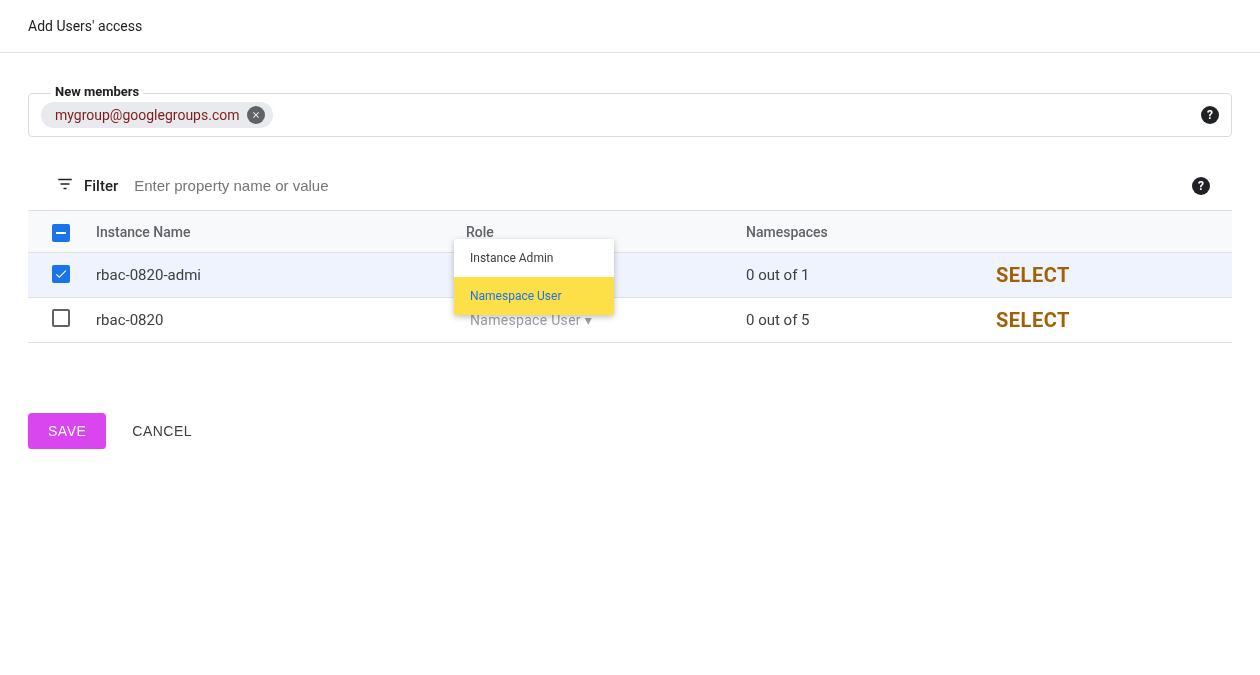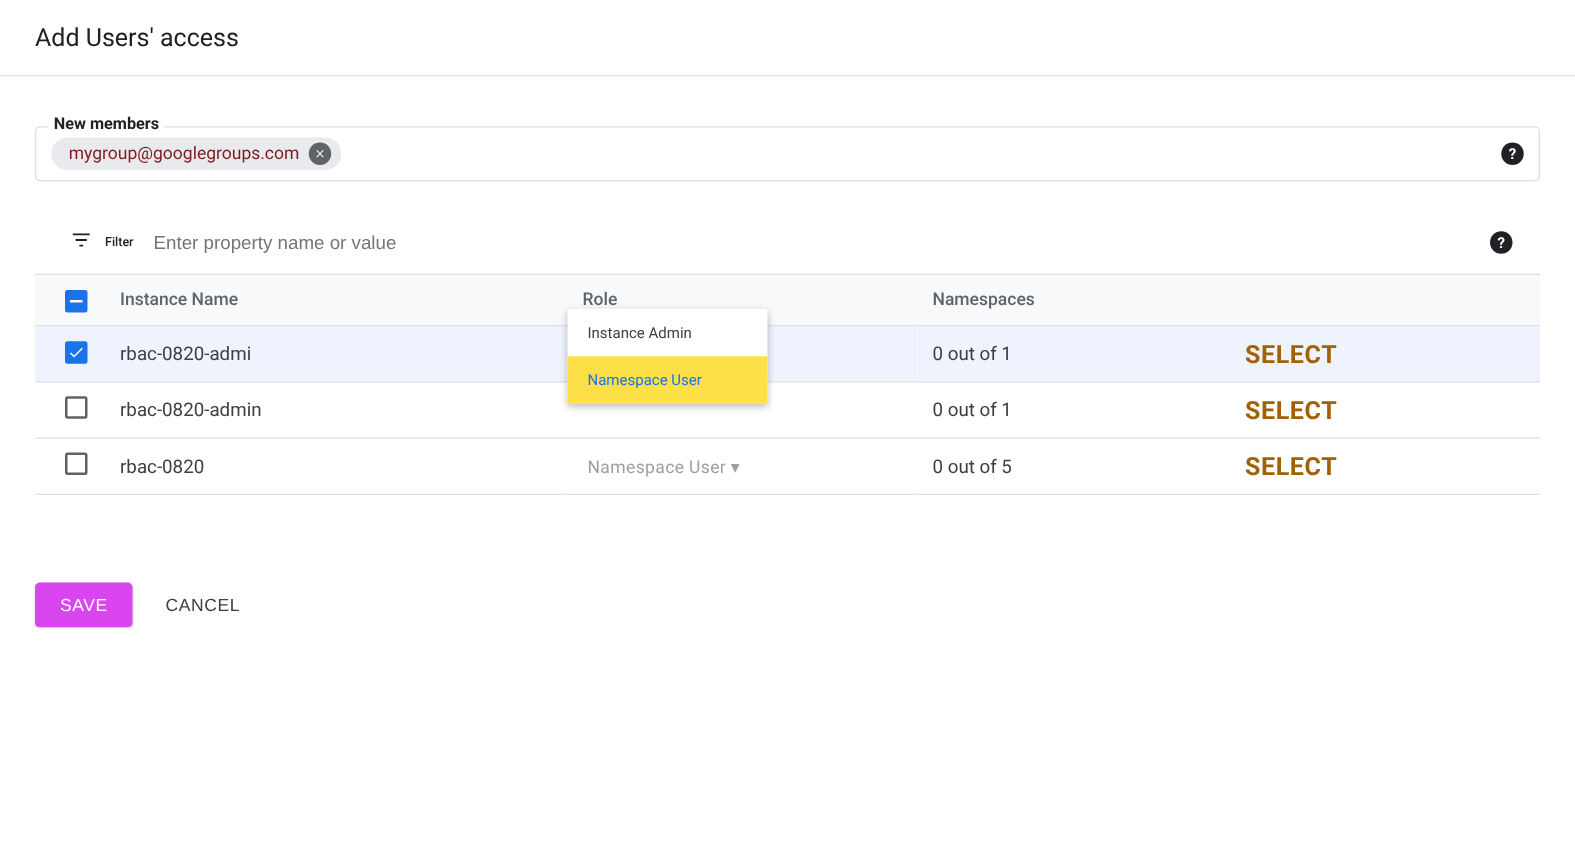--- a/index.html
+++ b/index.html
@@ -7,41 +7,41 @@
       margin: 0;
       padding: 0;
     }
     body {
       font-family: 'Roboto', 'Helvetica Neue', Arial, sans-serif;
       font-size: 14px;
       color: #202124;
       background: #fff;
     }
     .page-title {
-      font-size: 20px;
+      font-size: 14px;
       font-weight: 400;
       padding: 18px 28px;
       border-bottom: 1px solid #e0e0e0;
     }
     .content {
       padding: 0 28px;
     }
     .members-field {
       position: relative;
       margin-top: 40px;
       border: 1px solid #dadce0;
       border-radius: 4px;
       padding: 8px 12px;
       display: flex;
       align-items: center;
     }
     .members-label {
       position: absolute;
       top: -10px;
-      left: 10px;
+      left: 22px;
       background: #fff;
       padding: 0 4px;
       font-size: 13px;
       font-weight: 700;
       color: #202124;
     }
     .chip {
       display: inline-flex;
       align-items: center;
       background: #e8eaed;
@@ -95,21 +95,21 @@
       display: flex;
       align-items: center;
       padding: 14px 22px 14px 28px;
       margin-top: 24px;
     }
     .filter-icon {
       margin-right: 10px;
     }
     .filter-label {
       font-weight: 500;
-      font-size: 10px;
+      font-size: 15px;
       margin-right: 16px;
     }
     .filter-input {
       border: none;
       outline: none;
       font-size: 15px;
       color: #5f6368;
       flex: 1;
     }
     .filter-bar .help-icon {
@@ -308,29 +308,20 @@
             <div class="dropdown-item highlighted">Namespace User</div>
           </div>
         </td>
         <td>0 out of 1</td>
         <td><span class="select-link">SELECT</span></td>
       </tr>
       <tr>
         <td class="col-check">
           <span class="checkbox"></span>
         </td>
-        <td>rbac-0820-admin</td>
-        <td class="role-cell"></td>
-        <td>0 out of 1</td>
-        <td><span class="select-link">SELECT</span></td>
-      </tr>
-      <tr>
-        <td class="col-check">
-          <span class="checkbox"></span>
-        </td>
         <td>rbac-0820</td>
         <td class="role-cell">
           <span class="truncated-bg">Namespace User ▾</span>
         </td>
         <td>0 out of 5</td>
         <td><span class="select-link">SELECT</span></td>
       </tr>
     </tbody>
   </table>
 

